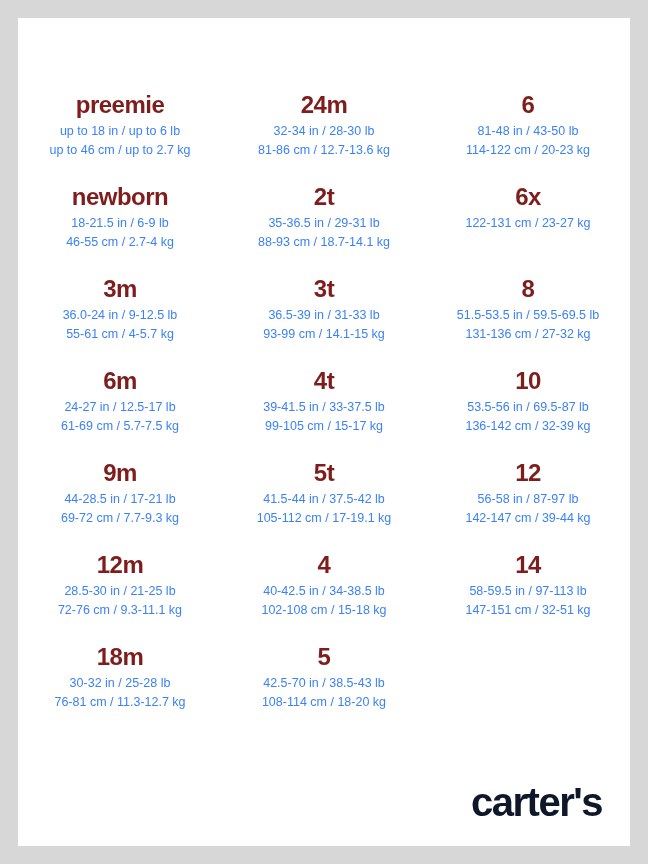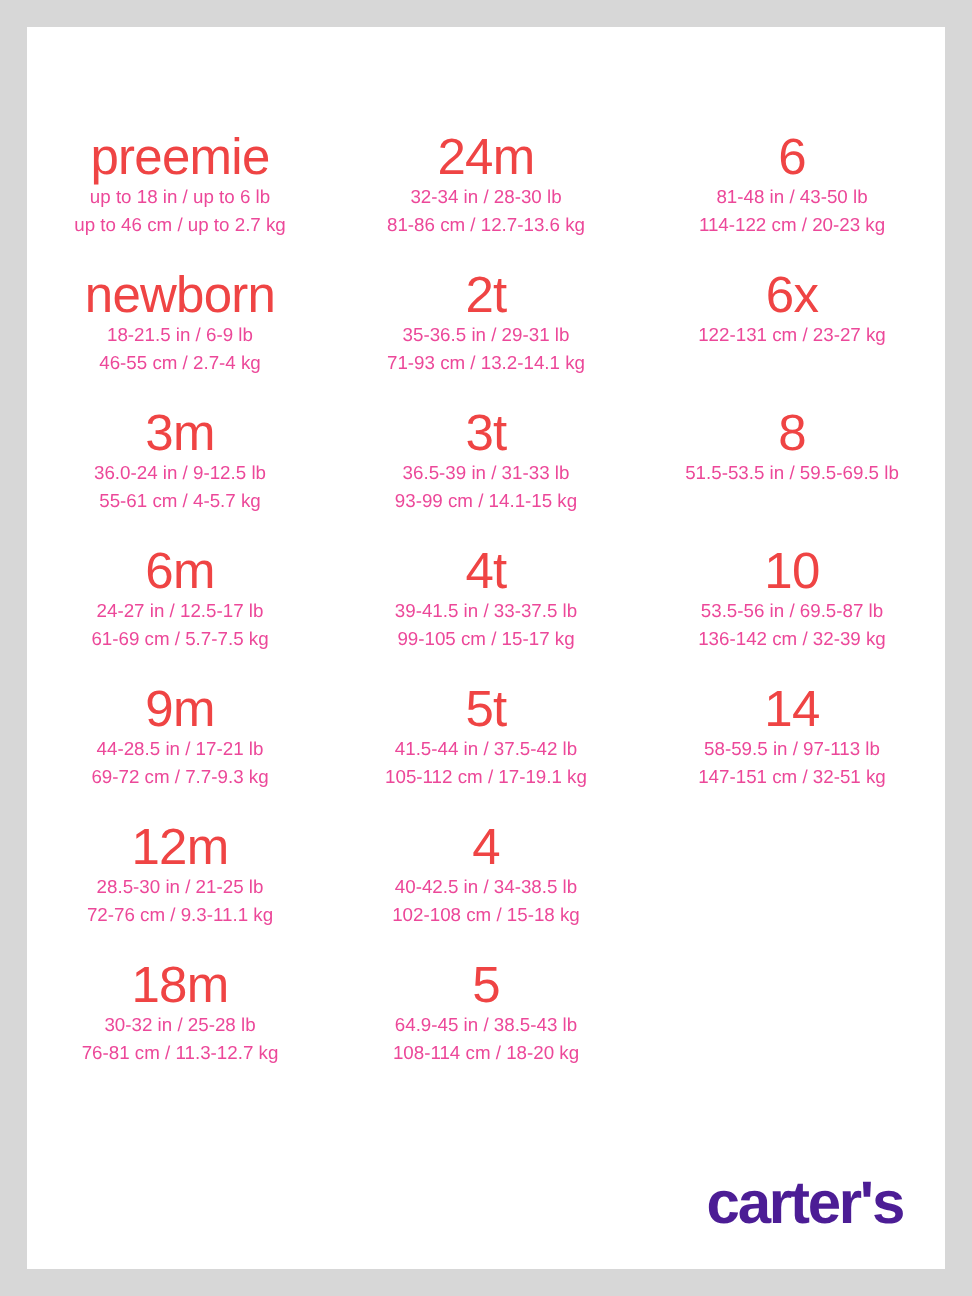--- a/index.html
+++ b/index.html
@@ -36,37 +36,37 @@
   }
   .size-entry {
     height: 92px;
     text-align: center;
     display: flex;
     flex-direction: column;
     justify-content: flex-start;
     align-items: center;
   }
   .size-label {
-    color: #ef4444;
-    font-size: 34px;
-    font-weight: normal;
+    color: #7f1d1d;
+    font-size: 24px;
+    font-weight: bold;
     line-height: 34px;
     letter-spacing: -0.5px;
   }
   .size-line {
-    color: #ec4899;
+    color: #3b82f6;
     font-size: 12.5px;
     line-height: 19px;
     white-space: nowrap;
   }
   .brand {
     position: absolute;
     right: 28px;
     bottom: 22px;
-    color: #4c1d95;
+    color: #0f172a;
     font-size: 40px;
     font-weight: bold;
     letter-spacing: -1.5px;
     line-height: 44px;
   }
 </style>
 </head>
 <body>
 
 <div class="page">
@@ -113,21 +113,21 @@
 
     <div class="column">
       <div class="size-entry">
         <div class="size-label">24m</div>
         <div class="size-line">32-34 in / 28-30 lb</div>
         <div class="size-line">81-86 cm / 12.7-13.6 kg</div>
       </div>
       <div class="size-entry">
         <div class="size-label">2t</div>
         <div class="size-line">35-36.5 in / 29-31 lb</div>
-        <div class="size-line">71-93 cm / 13.2-14.1 kg</div>
+        <div class="size-line">88-93 cm / 18.7-14.1 kg</div>
       </div>
       <div class="size-entry">
         <div class="size-label">3t</div>
         <div class="size-line">36.5-39 in / 31-33 lb</div>
         <div class="size-line">93-99 cm / 14.1-15 kg</div>
       </div>
       <div class="size-entry">
         <div class="size-label">4t</div>
         <div class="size-line">39-41.5 in / 33-37.5 lb</div>
         <div class="size-line">99-105 cm / 15-17 kg</div>
@@ -137,43 +137,49 @@
         <div class="size-line">41.5-44 in / 37.5-42 lb</div>
         <div class="size-line">105-112 cm / 17-19.1 kg</div>
       </div>
       <div class="size-entry">
         <div class="size-label">4</div>
         <div class="size-line">40-42.5 in / 34-38.5 lb</div>
         <div class="size-line">102-108 cm / 15-18 kg</div>
       </div>
       <div class="size-entry">
         <div class="size-label">5</div>
-        <div class="size-line">64.9-45 in / 38.5-43 lb</div>
+        <div class="size-line">42.5-70 in / 38.5-43 lb</div>
         <div class="size-line">108-114 cm / 18-20 kg</div>
       </div>
     </div>
 
     <div class="column">
       <div class="size-entry">
         <div class="size-label">6</div>
         <div class="size-line">81-48 in / 43-50 lb</div>
         <div class="size-line">114-122 cm / 20-23 kg</div>
       </div>
       <div class="size-entry">
         <div class="size-label">6x</div>
         <div class="size-line">122-131 cm / 23-27 kg</div>
       </div>
       <div class="size-entry">
         <div class="size-label">8</div>
         <div class="size-line">51.5-53.5 in / 59.5-69.5 lb</div>
+        <div class="size-line">131-136 cm / 27-32 kg</div>
       </div>
       <div class="size-entry">
         <div class="size-label">10</div>
         <div class="size-line">53.5-56 in / 69.5-87 lb</div>
         <div class="size-line">136-142 cm / 32-39 kg</div>
+      </div>
+      <div class="size-entry">
+        <div class="size-label">12</div>
+        <div class="size-line">56-58 in / 87-97 lb</div>
+        <div class="size-line">142-147 cm / 39-44 kg</div>
       </div>
       <div class="size-entry">
         <div class="size-label">14</div>
         <div class="size-line">58-59.5 in / 97-113 lb</div>
         <div class="size-line">147-151 cm / 32-51 kg</div>
       </div>
     </div>
 
   </div>
 

